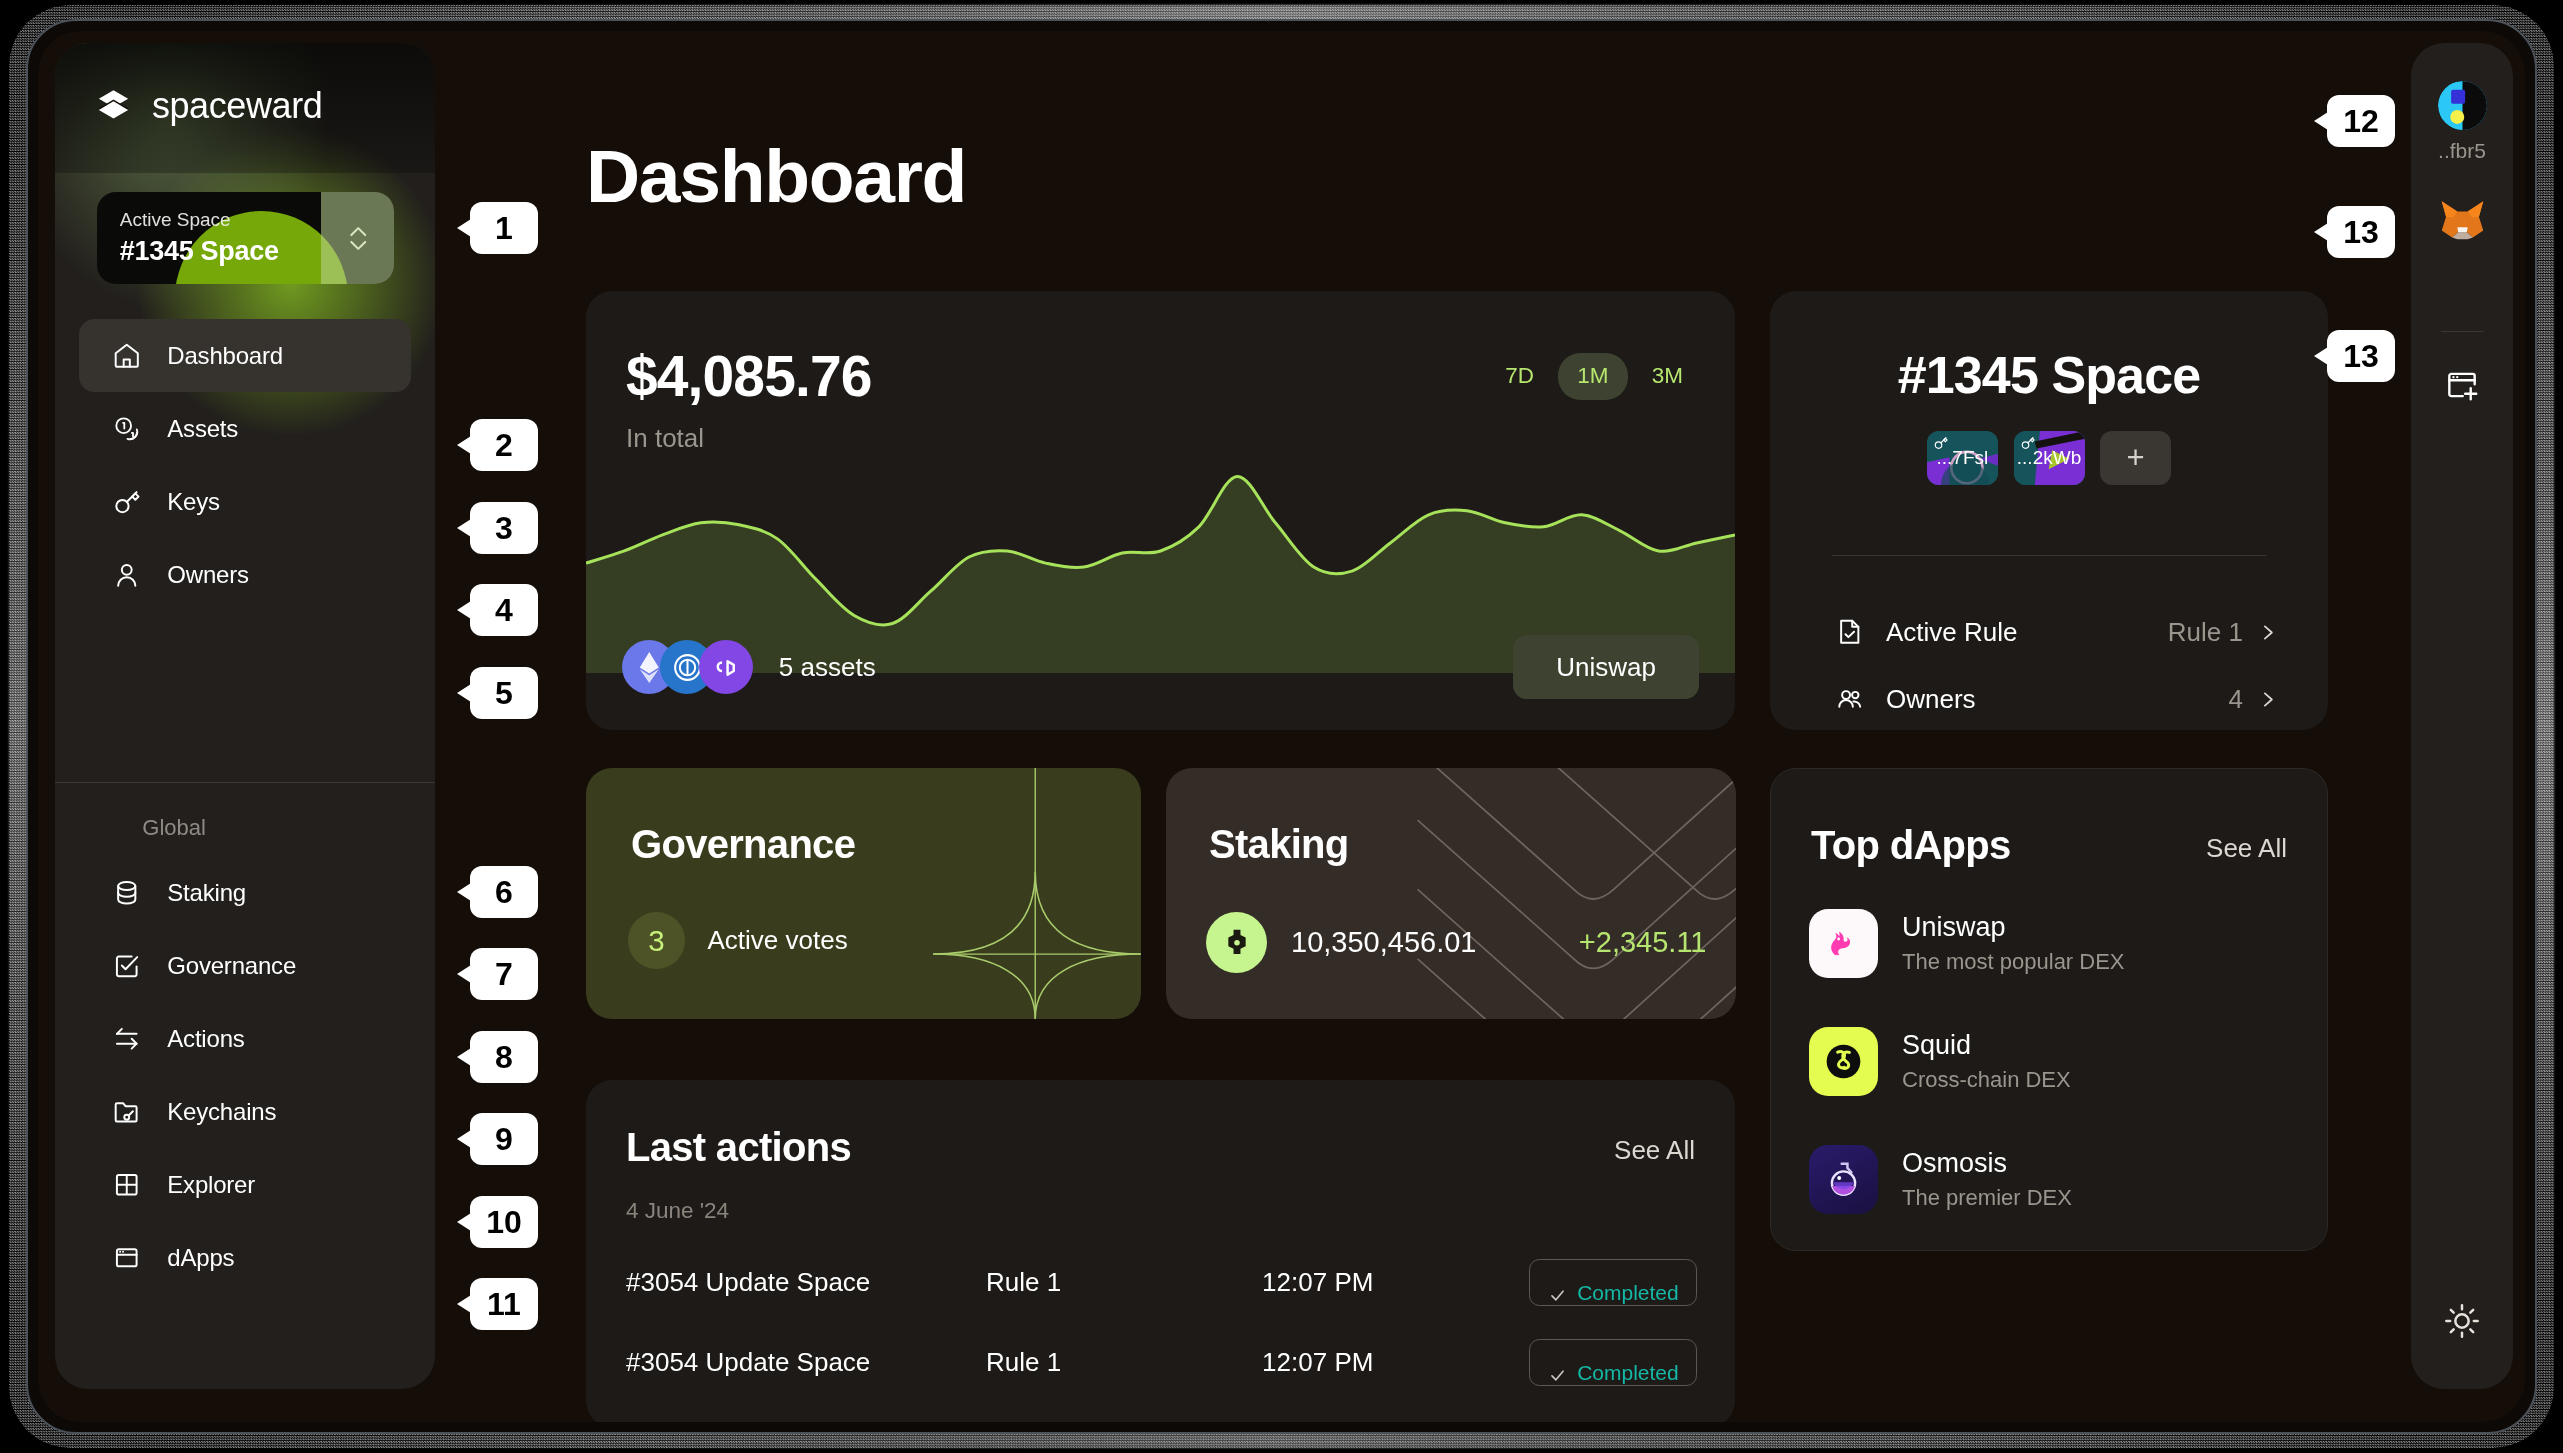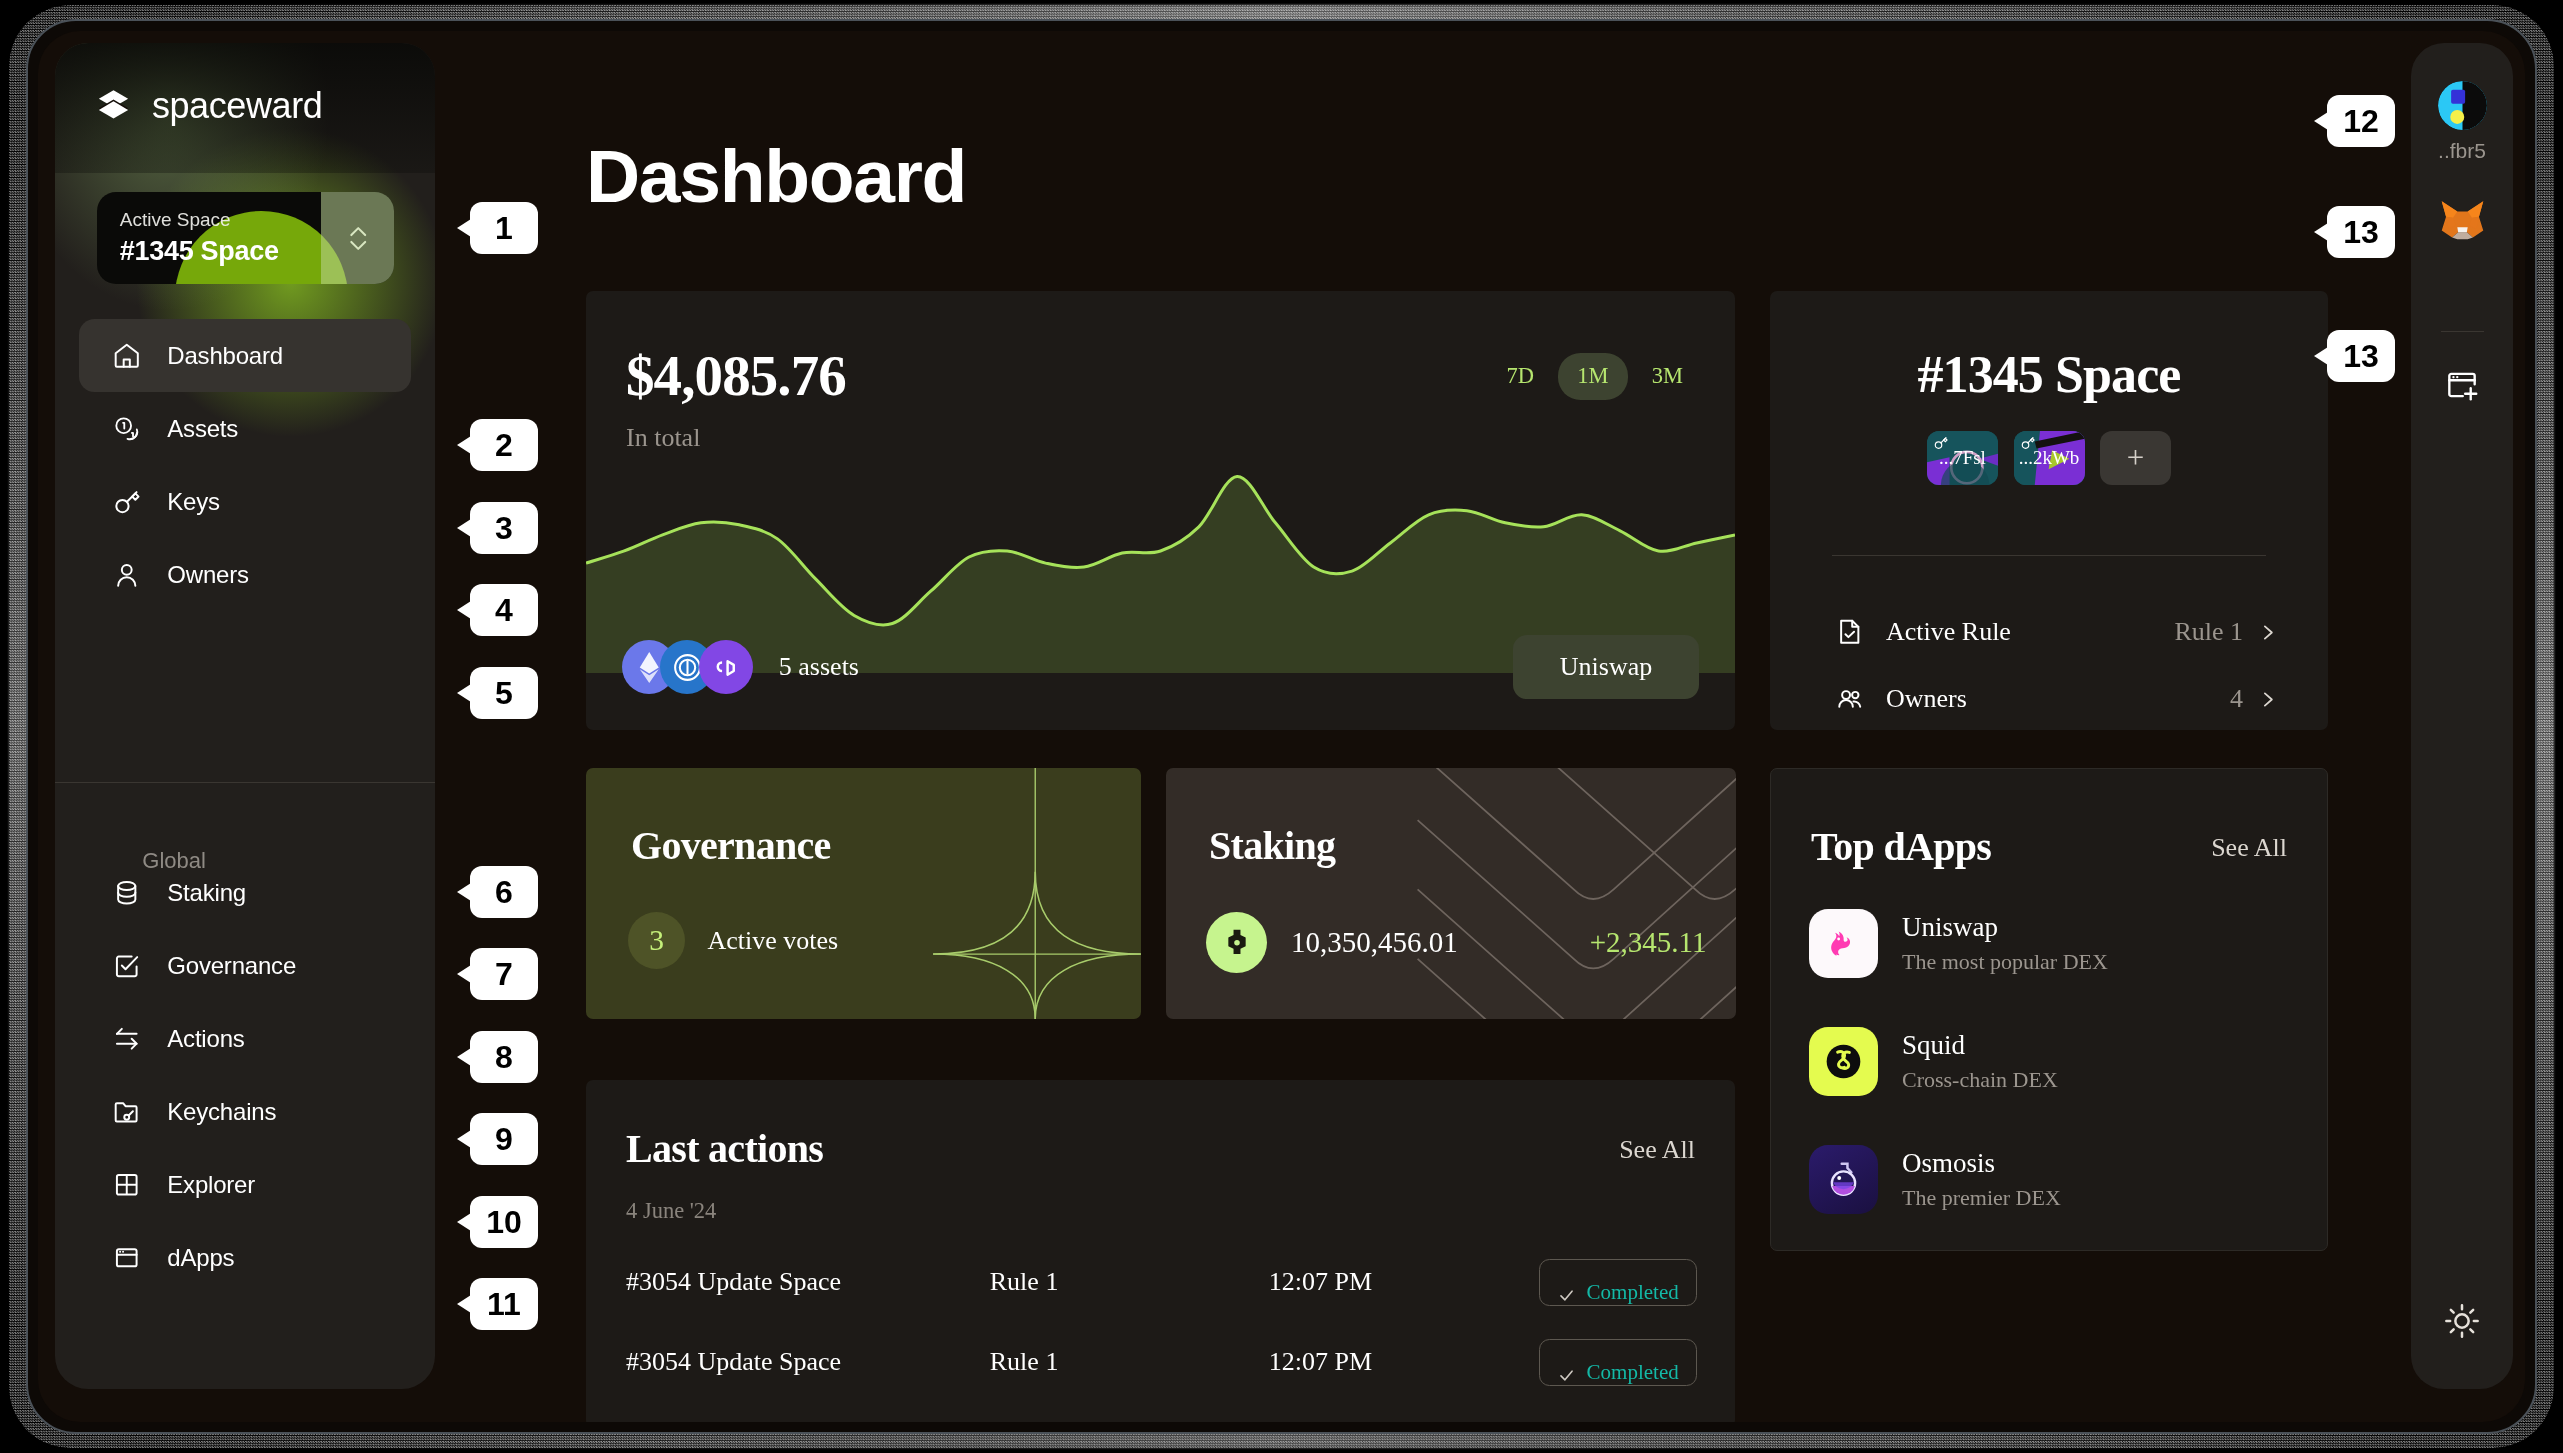--- a/index.html
+++ b/index.html
@@ -120,21 +120,21 @@
   .nav-item.active { background: #36332f; }
   .nav-icon { width: 33px; height: 33px; flex: none; display: flex; align-items: center; justify-content: center; }
   .nav-label { font-size: 24px; letter-spacing: -0.2px; }
 
   #nav-divider {
     position: absolute; left: 0; top: 739px; width: 380px; height: 0.9px;
     background: #3a3631; z-index: 6;
   }
   #global-label {
     position: absolute; left: 87px; top: 772px;
-    font-size: 22px; color: #8f8a84; z-index: 6; margin-top: 33px;
+    font-size: 22px; color: #8f8a84; z-index: 6;
   }
   .nav-list-global { position: absolute; left: 0; top: 813px; width: 380px; z-index: 6; }
 
   
   .callout {
     position: absolute;
     width: 68px; height: 52px;
     background: #fff; border-radius: 12px;
     display: flex; align-items: center; justify-content: center;
     font-size: 32px; font-weight: 700; color: #000;
@@ -149,21 +149,21 @@
     border-right: 14px solid #fff;
   }
 
   
   #main { position: absolute; left: 486px; top: 0; right: 0; bottom: 0; }
   #page-title {
     position: absolute; left: 62px; top: 102px;
     font-size: 75px; font-weight: 700; color: #fff; letter-spacing: -1.3px;
   }
 
-  .card { position: absolute; border-radius: 7px; font-family: Liberation Serif, serif; }
+  .card { position: absolute; border-radius: 26px; }
 
   
   #balance-card {
     left: 62px; top: 260px; width: 1149px; height: 439px;
     background: #1d1a17; overflow: hidden;
   }
   #balance-amount { position: absolute; left: 40px; top: 52px; font-size: 57px; font-weight: 700; color: #fff; letter-spacing: -0.9px; }
   #balance-caption { position: absolute; left: 40px; top: 132px; font-size: 26px; color: #9b958e; }
   #range-toggle { position: absolute; right: 33px; top: 62px; display: flex; align-items: center; gap: 5.2px; }
   .range-opt {

